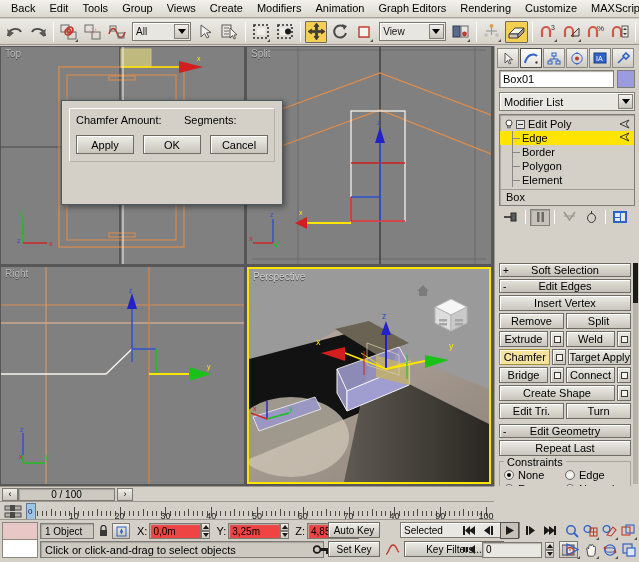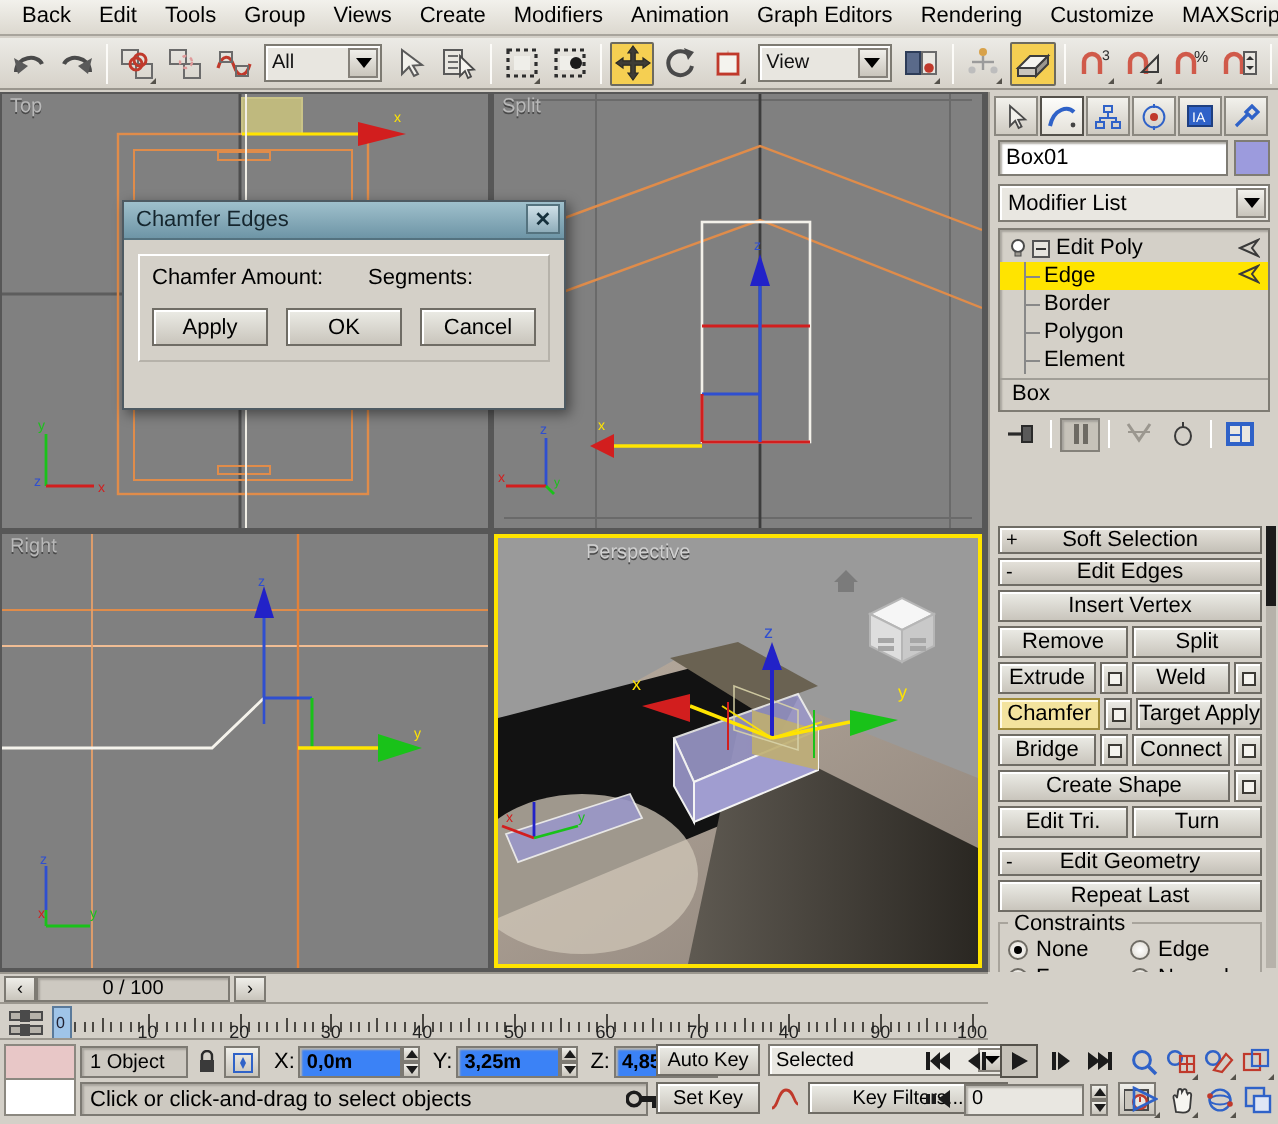--- a/index.html
+++ b/index.html
@@ -68,21 +68,21 @@
   .vp { position: absolute; background: #7a7a7a; overflow: hidden; }
   .vp.tl { left: 1px;   top: 1px;   width: 243px; height: 217px; }
   .vp.tr { left: 247px; top: 1px;   width: 244px; height: 217px; }
   .vp.bl { left: 1px;   top: 221px; width: 243px; height: 217px; }
   .vp.br { left: 247px; top: 221px; width: 244px; height: 217px;
            border: 2px solid #ffe400; }
   .vp-label {
     position: absolute; left: 4px; top: 1px; font-size: 10px;
     color: #b9b9b9; z-index: 20; text-shadow: 0 1px 0 #4a4a4a;
   }
-  .vp.br .vp-label { left: 4px; top: 2px; color: #d0d0d0; margin-left: 40px; }
+  .vp.br .vp-label { left: 4px; top: 2px; color: #d0d0d0; }
 
   
   .cmdpanel {
     position: absolute; left: 494px; top: 46px; width: 145px; height: 440px;
     background: #d4d0c8; border-left: 1px solid #9b978f;
   }
   .cp-tabs { display: flex; height: 22px; align-items: center;
              padding: 2px 1px 0 2px; gap: 1px; }
   .cp-tab {
     width: 22px; height: 20px; border: 1px solid #8b8880;
@@ -227,23 +227,23 @@
                    height: 36px; border: 1px solid #8b8880; }
   .ml-pink { height: 17px; background: #e8c7c7; border-bottom: 1px solid #8b8880; }
   .ml-white { height: 17px; background: #fff; }
   .statusrow { position: absolute; left: 40px; top: 2px; height: 18px;
                display: flex; align-items: center; }
   .st-field { height: 16px; border: 1px solid #7d7a73; background: #cdc9c1;
               font-size: 10px; display: flex; align-items: center;
               padding-left: 4px; box-shadow: inset 1px 1px 1px #a8a59e; }
   .coord-label { font-size: 11px; padding: 0 2px 0 4px; }
   .coord-in { width: 52px; height: 16px; border: 1px solid #7d7a73;
-              background: #3b82f6; font-size: 10px; padding-left: 3px;
+              background: #ef4444; font-size: 10px; padding-left: 3px;
               display: flex; align-items: center;
-              box-shadow: inset 1px 1px 1px #b5b2ab; font-weight: bold; }
+              box-shadow: inset 1px 1px 1px #b5b2ab; }
   .spin { width: 9px; height: 16px; display: flex; flex-direction: column;
           margin-right: 2px; }
   .spin i { flex: 1; border: 1px solid #7d7a73;
             background: linear-gradient(#f0efea,#c8c4bb);
             display: flex; align-items: center; justify-content: center;
             font-size: 5px; line-height: 6px; }
   .prompt {
     position: absolute; left: 40px; top: 21px; width: 284px; height: 17px;
     border: 1px solid #7d7a73; background: #cdc9c1; font-size: 11px;
     display: flex; align-items: center; padding-left: 4px;
@@ -1069,21 +1069,21 @@
     <div style="position:absolute;left:312px;top:20px;width:20px;height:19px;display:flex;align-items:center;justify-content:center">
       <svg width="19" height="13" viewBox="0 0 19 13">
           <circle cx="4" cy="6.5" r="3.4" fill="none" stroke="#1b1b1b" stroke-width="1.8"></circle>
           <rect x="7" y="5" width="11" height="3" fill="#1b1b1b"></rect>
           <rect x="13" y="8" width="2" height="3" fill="#1b1b1b"></rect>
           <rect x="16" y="8" width="2" height="3" fill="#1b1b1b"></rect>
         </svg>
     </div>
 
     <div class="animbox">
-      <div style="display:flex;align-items:flex-start;gap:4px">
+      <div style="display:flex;align-items:flex-start;gap:20px">
         <div class="akbtn">Auto Key</div>
         <div class="seldd">
           <span>Selected</span>
           <div class="arrow">
               <div class="caret" style="border-top-width:4px"></div>
             </div>
         </div>
       </div>
       <div style="display:flex;align-items:center;gap:3px;margin-top:3px">
         <div class="akbtn">Set Key</div>
@@ -1210,24 +1210,20 @@
       <div class="nbtn">
         <svg width="14" height="14" viewBox="0 0 14 14">
             <rect x="1" y="1" width="9" height="9" fill="none" stroke="#2f62c8" stroke-width="1.2"></rect>
             <rect x="5" y="5" width="8" height="8" fill="#dfe6f5" stroke="#2f62c8" stroke-width="1.2"></rect>
           </svg>
       </div>
     </div>
   </div>
 
   <div class="dialog">
-    <div class="dlg-title">
-      <span>Chamfer Edges</span>
-      <div class="dlg-close">✕</div>
-    </div>
     <div class="dlg-body">
       <div class="dlg-inner">
         <div class="fld-labels">
           <span style="width:108px">Chamfer Amount:</span>
           <span>Segments:</span>
         </div>
         <div style="display:flex;gap:9px;margin-top:9px">
           <div class="dbtn" style="flex:1">Apply</div>
           <div class="dbtn" style="flex:1">OK</div>
           <div class="dbtn" style="flex:1">Cancel</div>

